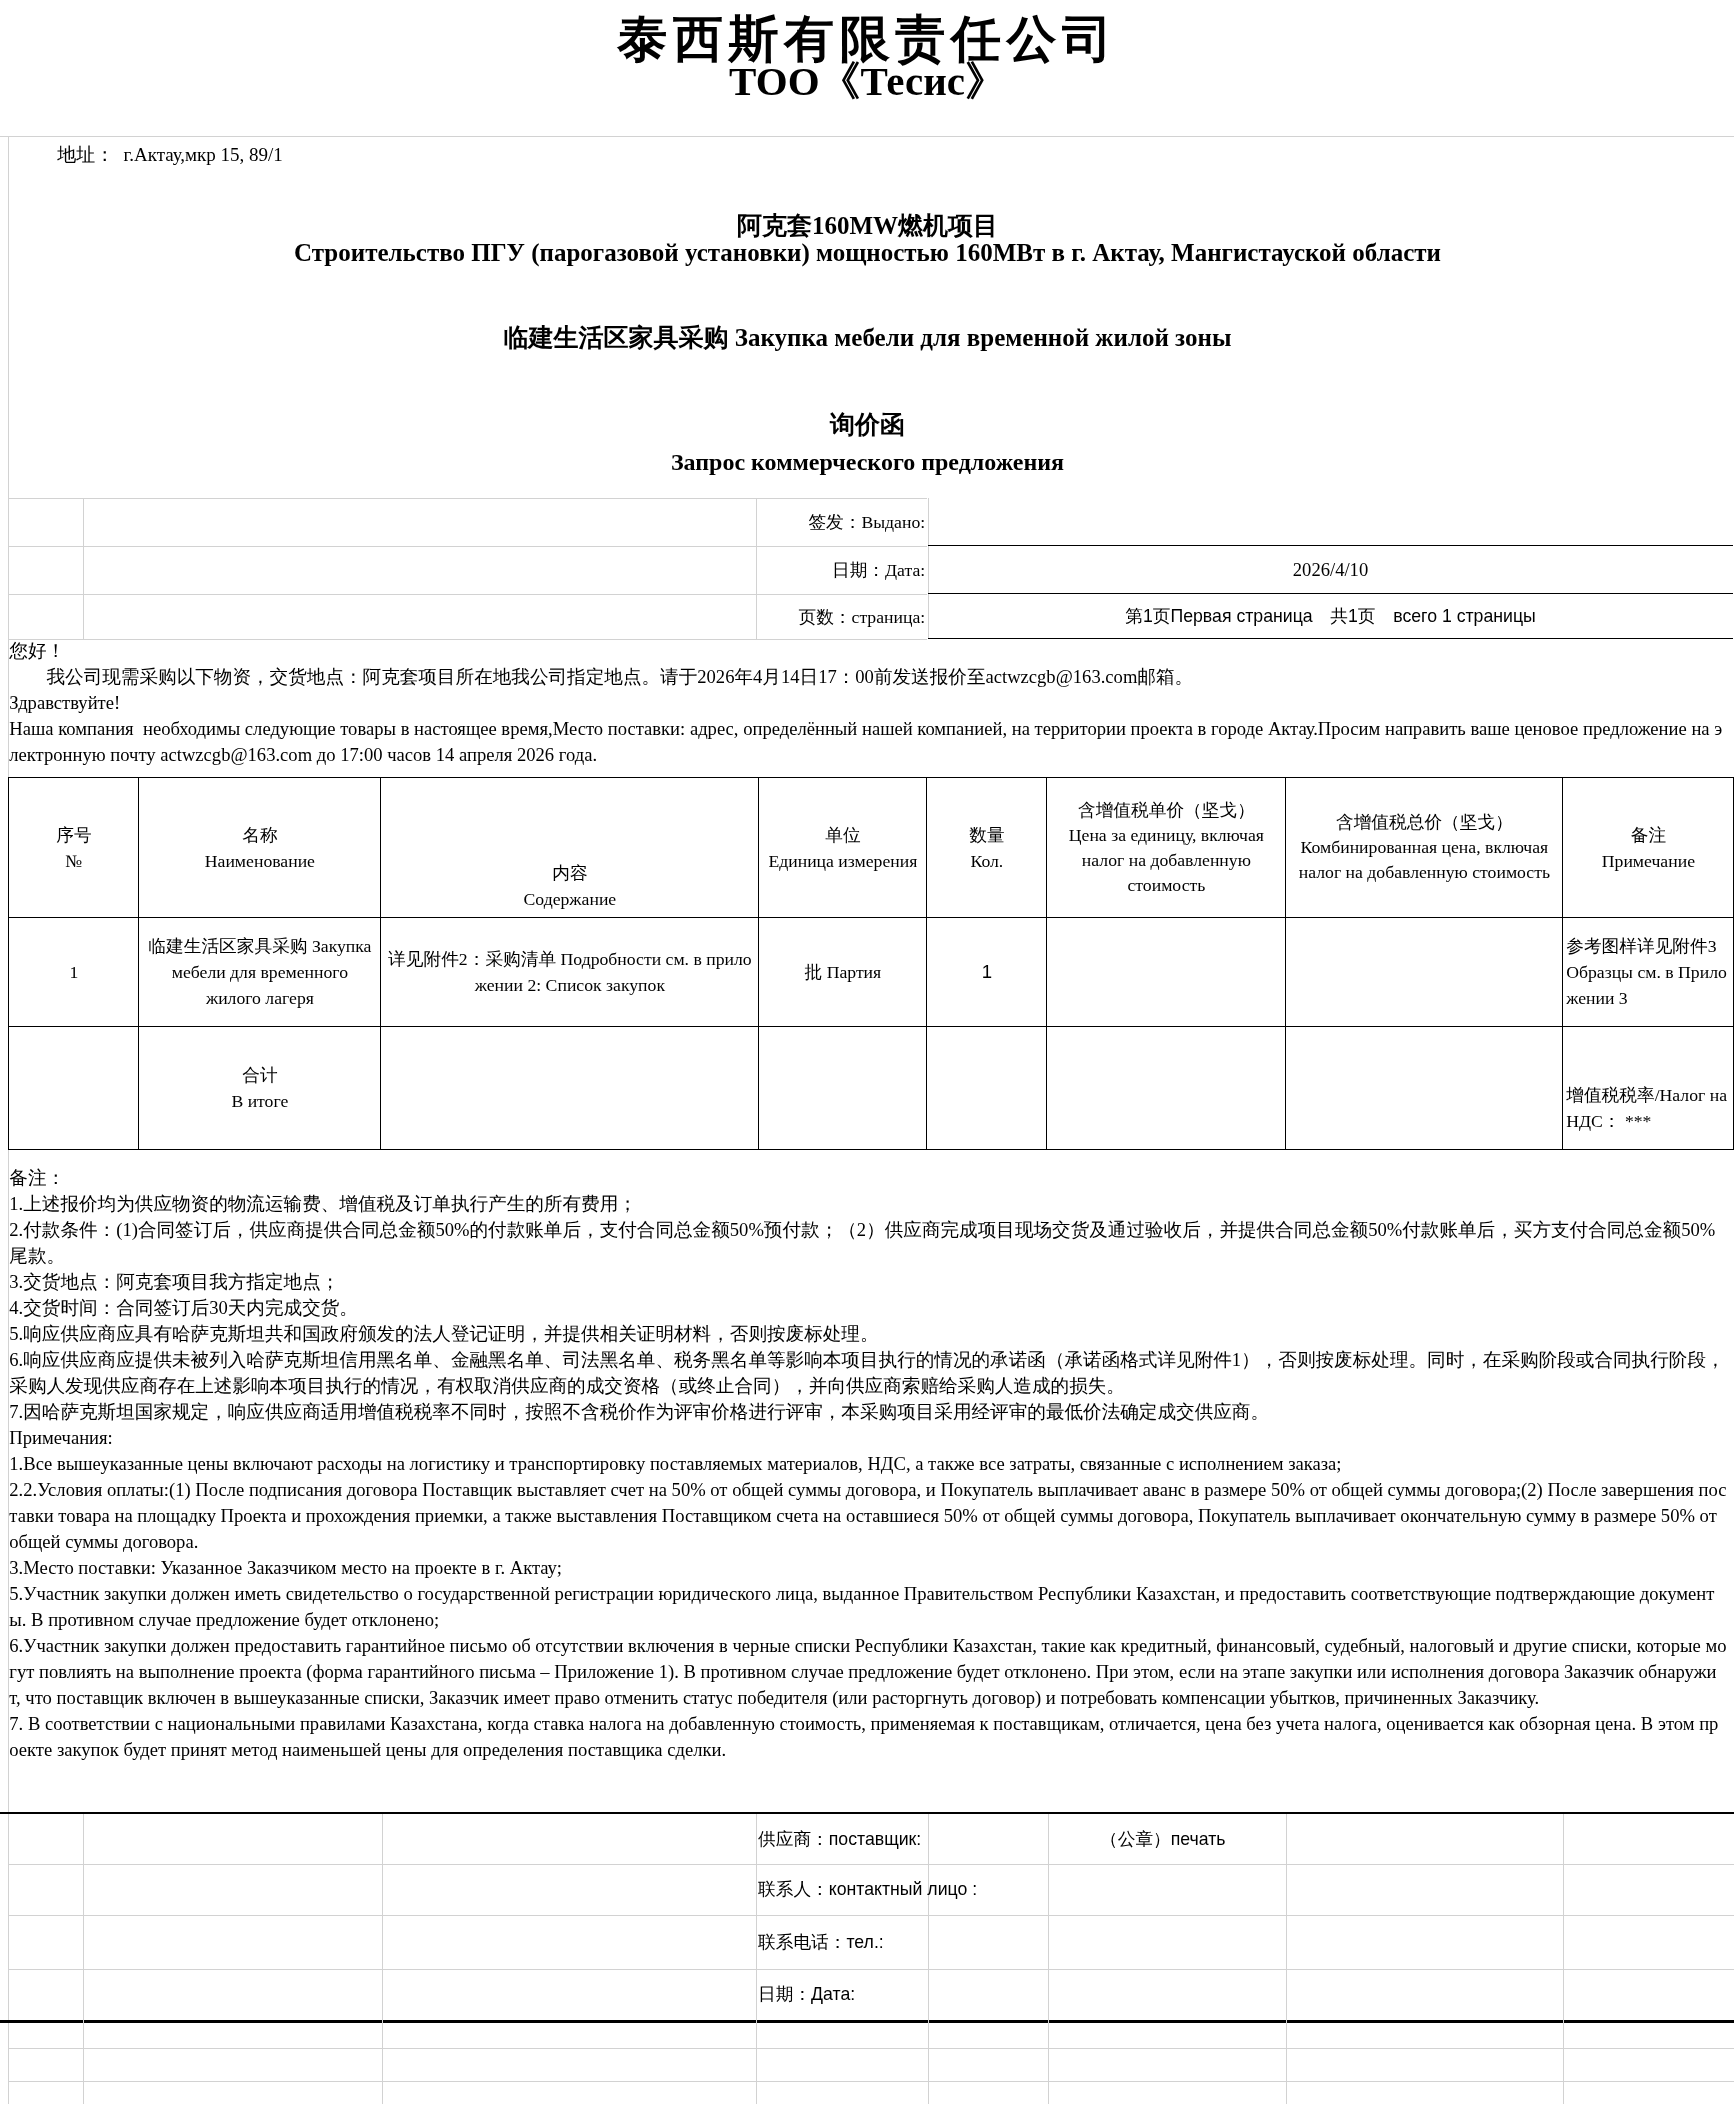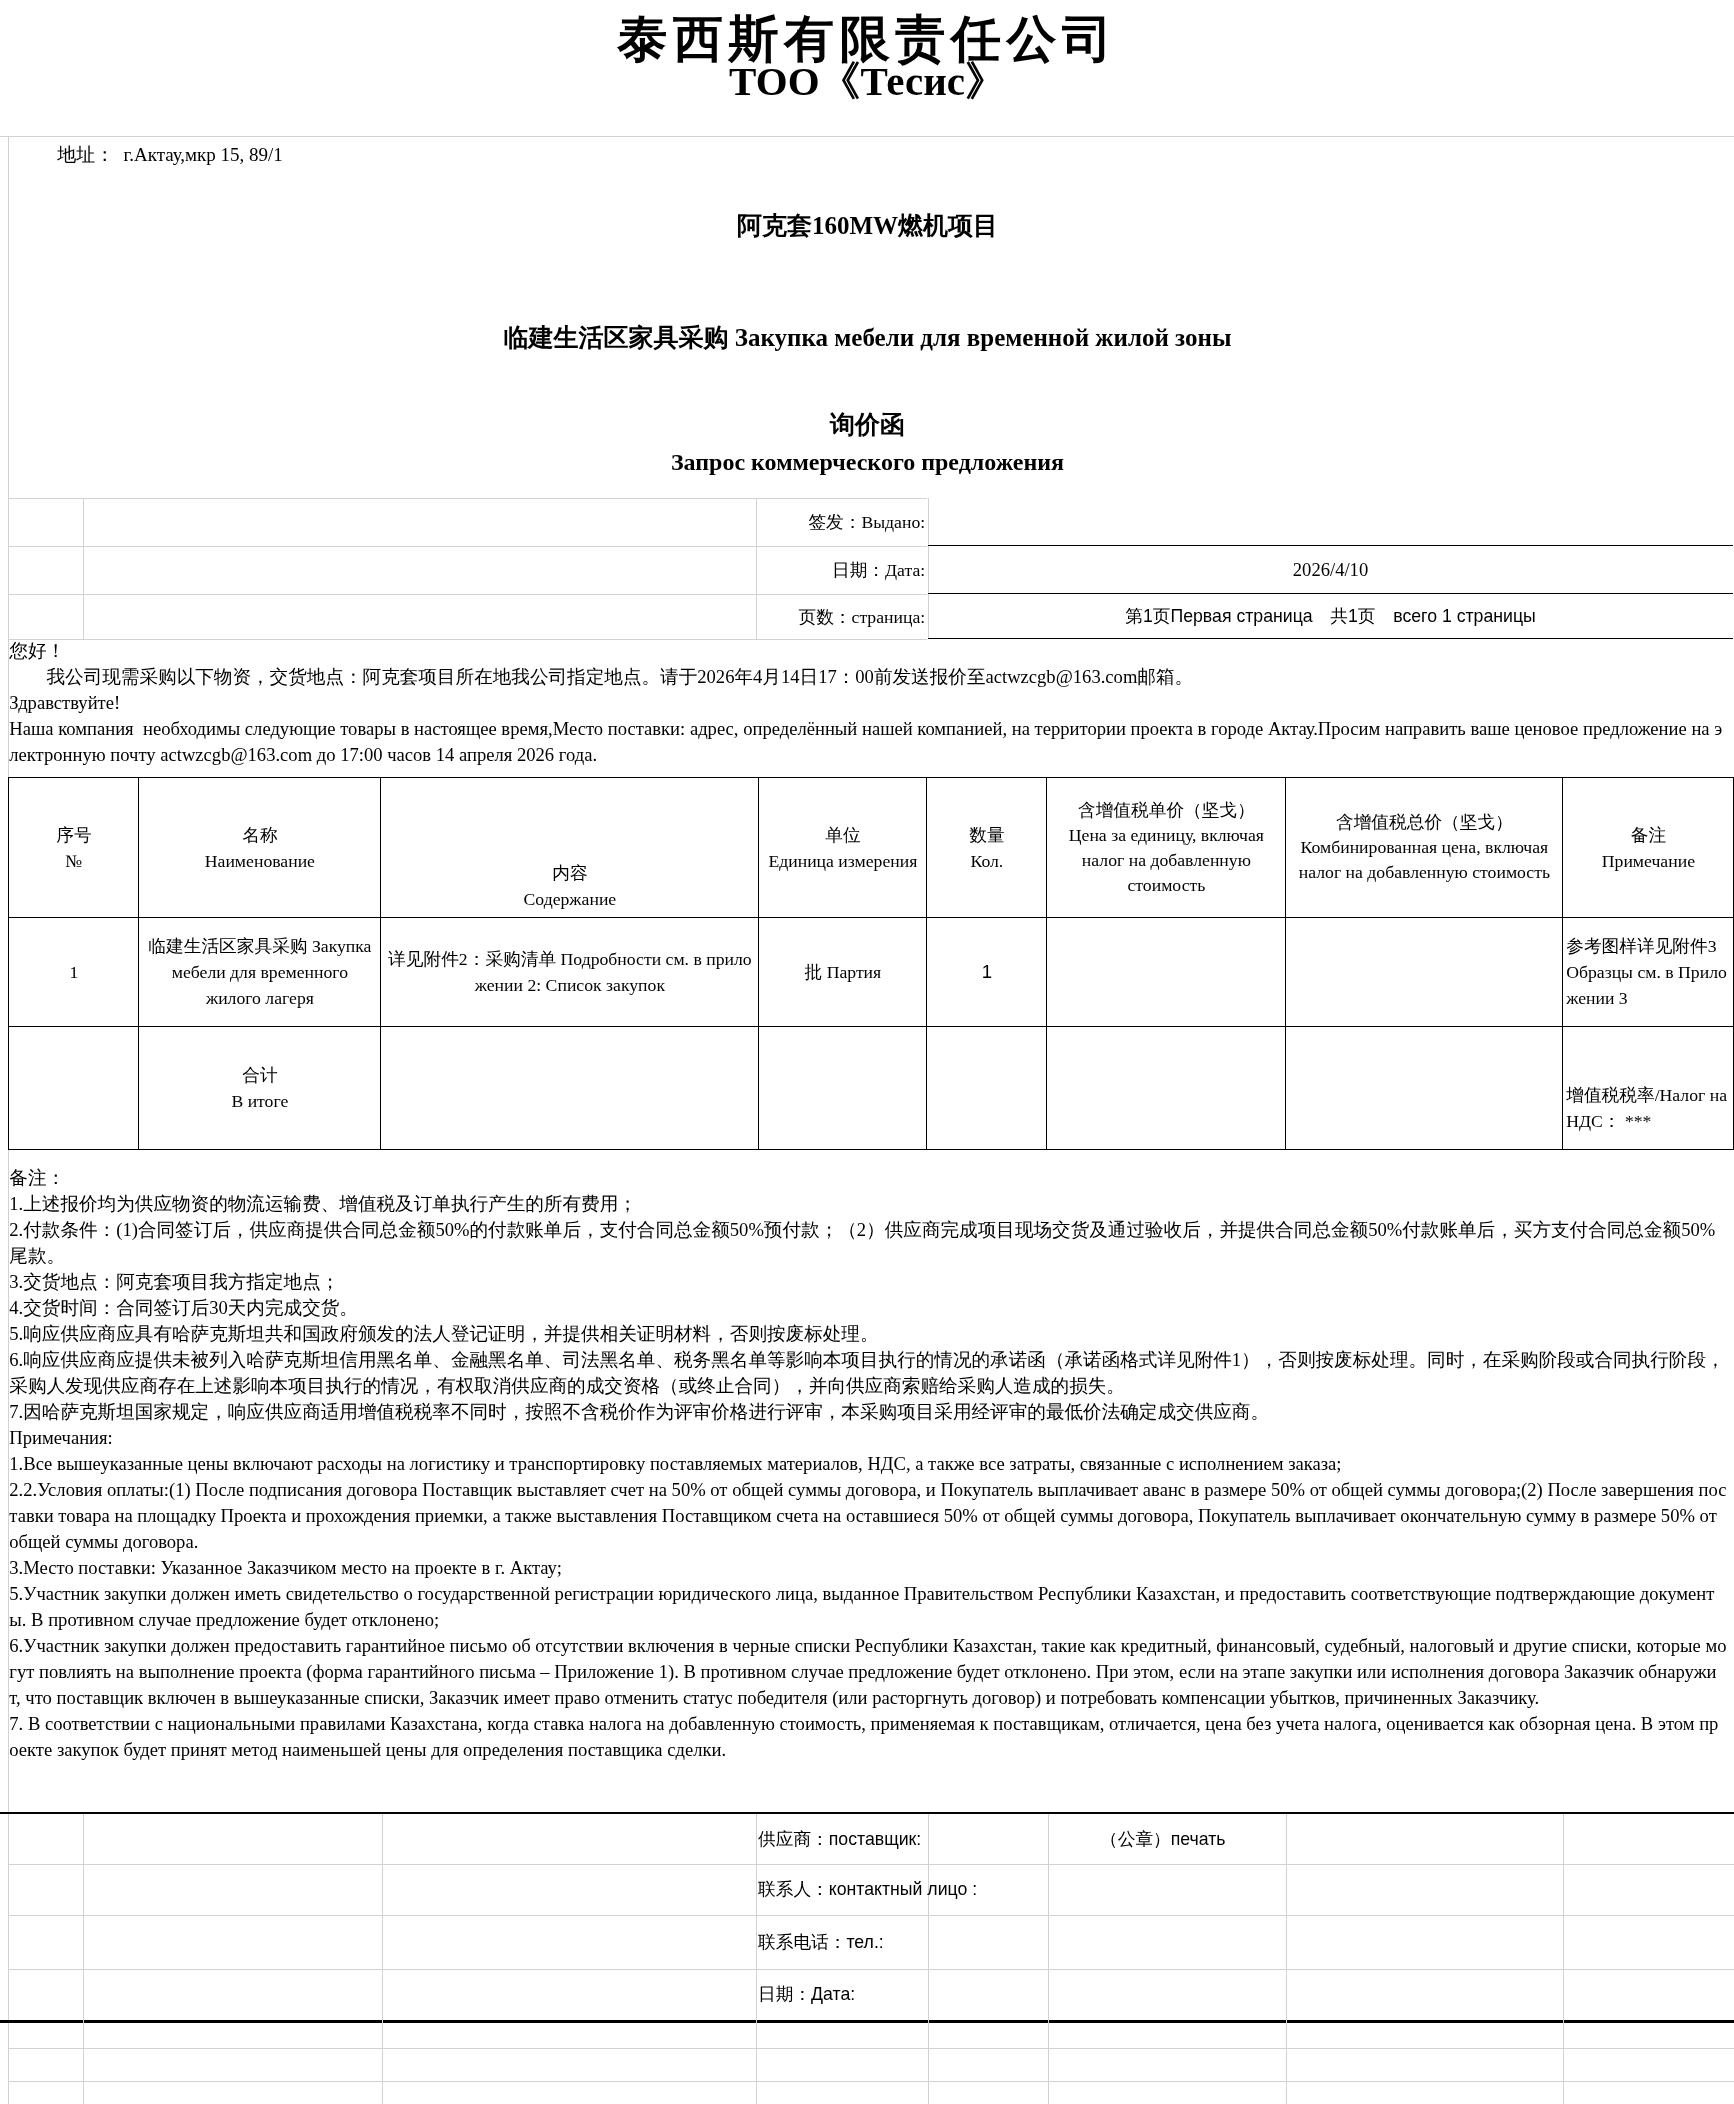--- a/index.html
+++ b/index.html
@@ -69,20 +69,21 @@
 
   <div class="gl" style="top:136px;left:0;width:1735px;height:0.9px;"></div>
   <div class="gl" style="left:8.4px;top:136px;width:0.9px;height:1968px;"></div>
 
   <div class="ctr title-cn">泰西斯有限责任公司</div>
   <div class="ctr title-ru">ТОО《Тесис》</div>
   <div class="addr">
     <span>地址：</span><span class="v">г.Актау,мкр 15, 89/1</span>
   </div>
   <div class="ctr proj-cn">阿克套160MW燃机项目</div>
+  <div class="ctr proj-ru">Строительство ПГУ (парогазовой установки) мощностью 160МВт в г. Актау, Мангистауской области</div>
   <div class="ctr subject">临建生活区家具采购  Закупка мебели для временной жилой зоны</div>
   <div class="ctr doc-cn">询价函</div>
   <div class="ctr doc-ru">Запрос коммерческого предложения</div>
 
   <div class="gl" style="left:83px;top:498px;width:0.9px;height:141px;"></div>
   <div class="gl" style="left:756px;top:498px;width:0.9px;height:141px;"></div>
   <div class="gl" style="left:928px;top:498px;width:0.9px;height:141px;"></div>
   <div class="gl" style="left:8.4px;top:498px;width:919px;height:0.9px;"></div>
   <div class="gl" style="left:8.4px;top:546px;width:919px;height:0.9px;"></div>
   <div class="gl" style="left:8.4px;top:594px;width:919px;height:0.9px;"></div>

